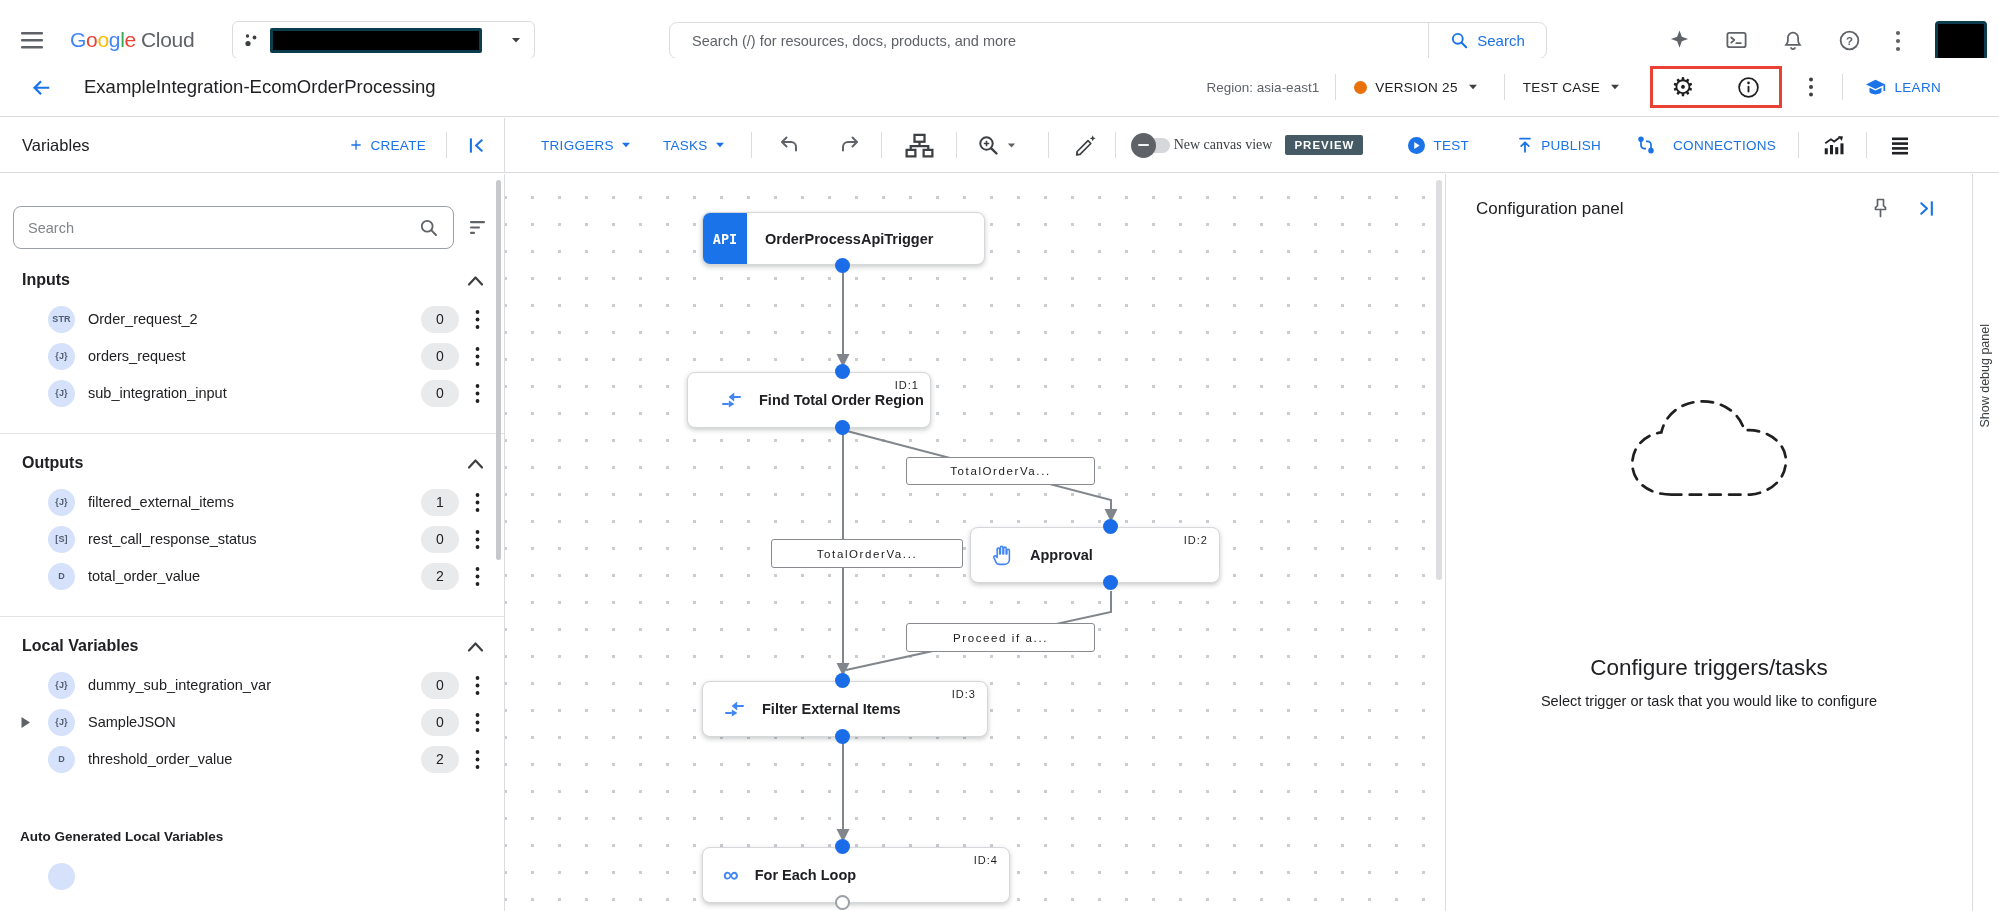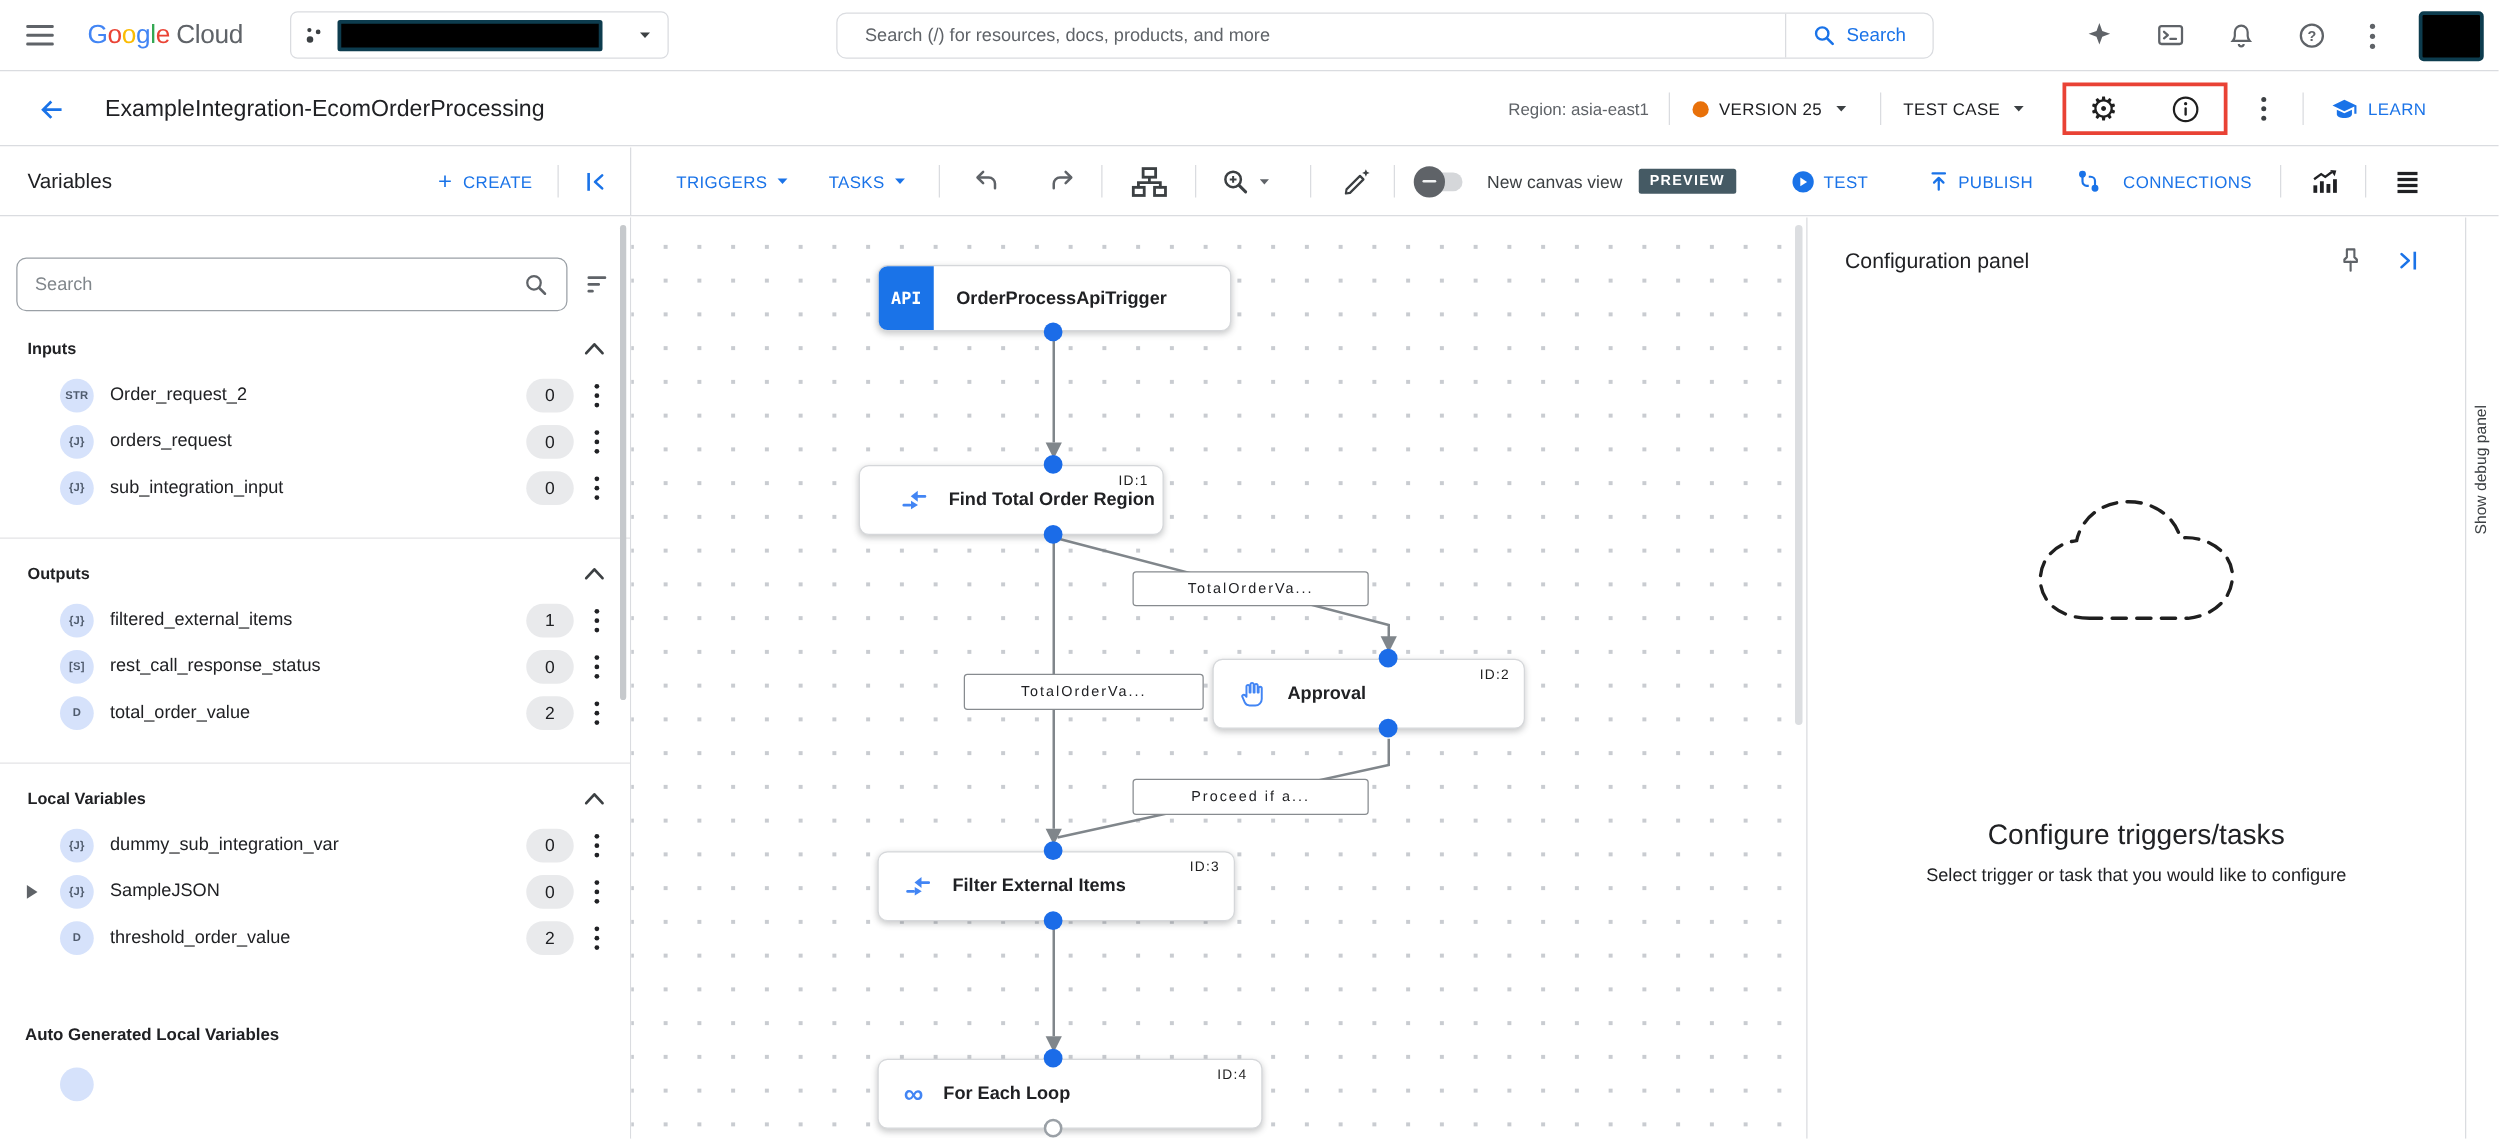--- a/index.html
+++ b/index.html
@@ -2,21 +2,21 @@
 <html><head>
 <meta charset="utf-8">
 <style>
 * { margin:0; padding:0; box-sizing:border-box; }
 html,body { width:1999px; height:911px; }
 body { font-family:"Liberation Sans","DejaVu Sans",sans-serif; color:#202124; background:#fff; position:relative; overflow:hidden; }
 svg { display:block; }
 .vdiv { width:1px; height:26px; background:#dadce0; flex:none; }
 
 
-.topbar { position:absolute; top:0; left:0; right:0; height:57px; border-bottom:1px solid #dadce0; background:#fff; display:flex; align-items:center; }
+.topbar { position:absolute; top:12px; left:0; right:0; height:57px; border-bottom:1px solid #dadce0; background:#fff; display:flex; align-items:center; }
 .hamburger { margin-left:20px; width:26px; cursor:pointer; }
 .gc-logo { margin-left:24px; font-size:21px; letter-spacing:-0.3px; white-space:nowrap; font-weight:500; }
 .gc-logo .suffix { color:#5f6368; font-weight:400; margin-left:5px; }
 .proj-select { margin-left:38px; width:303px; height:38px; border:1px solid #dadce0; border-radius:6px; display:flex; align-items:center; padding:0 10px; background:#fff; }
 .redaction { width:212px; height:25px; background:#000; border:3px solid #0d3c4e; margin-left:10px; border-radius:2px; }
 .proj-caret { margin-left:auto; }
 .search-wrap { position:absolute; left:669px; top:10px; width:878px; height:37px; border:1px solid #dadce0; border-radius:8px; display:flex; align-items:center; background:#fff; }
 .search-input { flex:1; border:none; outline:none; font-size:14.5px; padding-left:22px; color:#3c4043; background:transparent; font-family:inherit; }
 .search-input::placeholder { color:#5f6368; }
 .search-btn { width:118px; height:100%; border-left:1px solid #dadce0; display:flex; align-items:center; justify-content:center; gap:8px; color:#1a73e8; font-size:15px; font-weight:500; cursor:pointer; }
@@ -56,21 +56,21 @@
 .canvas { width:940px; flex:none; position:relative; background-color:#fff; background-image:radial-gradient(circle,#c9ccd1 1.7px,transparent 1.9px); background-size:27px 27px; background-position:14px 10px; overflow:hidden; }
 .config { width:527px; flex:none; border-left:1px solid #dadce0; background:#fff; position:relative; }
 .debug-strip { flex:1; border-left:1px solid #dadce0; background:#fff; position:relative; }
 
 
 .var-search-row { display:flex; align-items:center; margin:32px 16px 0 13px; }
 .var-search { flex:1; height:43px; border:1px solid #9aa0a6; border-radius:8px; display:flex; align-items:center; padding:0 14px; }
 .var-search input { flex:1; border:none; outline:none; font-size:14.5px; color:#3c4043; font-family:inherit; }
 .var-search input::placeholder { color:#80868b; }
 .filter-ic { margin-left:15px; cursor:pointer; }
-.sec-h { display:flex; align-items:center; margin:22px 20px 16px 22px; font-size:13px; font-weight:700; color:#202124; }
+.sec-h { display:flex; align-items:center; margin:22px 20px 16px 22px; font-size:16px; font-weight:700; color:#202124; }
 .sec-h .chev { margin-left:auto; cursor:pointer; }
 .sub-h { margin:56px 20px 0 20px; font-size:13.5px; font-weight:700; color:#202124; }
 .vrow { display:flex; align-items:center; height:28px; margin:0 24px 9px 20px; }
 .expander { width:16px; margin-right:12px; flex:none; display:flex; align-items:center; }
 .tbadge { width:27px; height:27px; border-radius:50%; background:#d6e2fb; color:#505c6e; font-size:9px; font-weight:700; display:flex; align-items:center; justify-content:center; flex:none; letter-spacing:.2px; }
 .vname { margin-left:13px; font-size:14.5px; color:#202124; white-space:nowrap; }
 .vcount { margin-left:auto; min-width:38px; height:27px; padding:0 10px; border-radius:13.5px; background:#e9eaec; display:flex; align-items:center; justify-content:center; font-size:14px; color:#202124; margin-right:16px; }
 .kebab { cursor:pointer; flex:none; }
 .sdiv { height:1px; background:#e3e4e6; margin:26px 0 20px 0; }
 .side-sb { position:absolute; right:3px; top:6px; width:5px; height:380px; background:#c6c9cc; border-radius:3px; }
@@ -312,21 +312,21 @@
           <path d="M3.2 17.5 L14 6.7 l2.8 2.8 L6 20.3 l-3.3 .5 z" fill="none" stroke="#3c4043" stroke-width="1.7" stroke-linejoin="round"></path>
           <path d="M18.7 1.3 l.9 2.1 2.1 .9 -2.1 .9 -.9 2.1 -.9 -2.1 -2.1 -.9 2.1 -.9 z" fill="#3c4043"></path>
         </svg>
     </span>
     <div class="vdiv" style="margin-left:18px;"></div>
     <div class="toggle" style="margin-left:18px;">
       <div class="knob">
           <div class="minus"></div>
         </div>
     </div>
-    <span class="canvas-view-label" style="margin-left:20px;">New canvas view</span>
+    <span class="canvas-view-label" style="margin-left:4px;font-family:Liberation Serif, serif;">New canvas view</span>
     <span class="preview-badge" style="margin-left: 13px; background: rgb(69, 90, 100);">PREVIEW</span>
     <div class="txt-btn" style="margin-left:45px; gap:8px;">
       <span class="play-circle">
           <svg width="9" height="9" viewBox="0 0 10 10">
             <path d="M2.5 1.2 L8.5 5 2.5 8.8 z" fill="#fff"></path>
           </svg>
         </span>
       <span>TEST</span>
     </div>
     <div class="txt-btn" style="margin-left:47px; gap:7px;">

